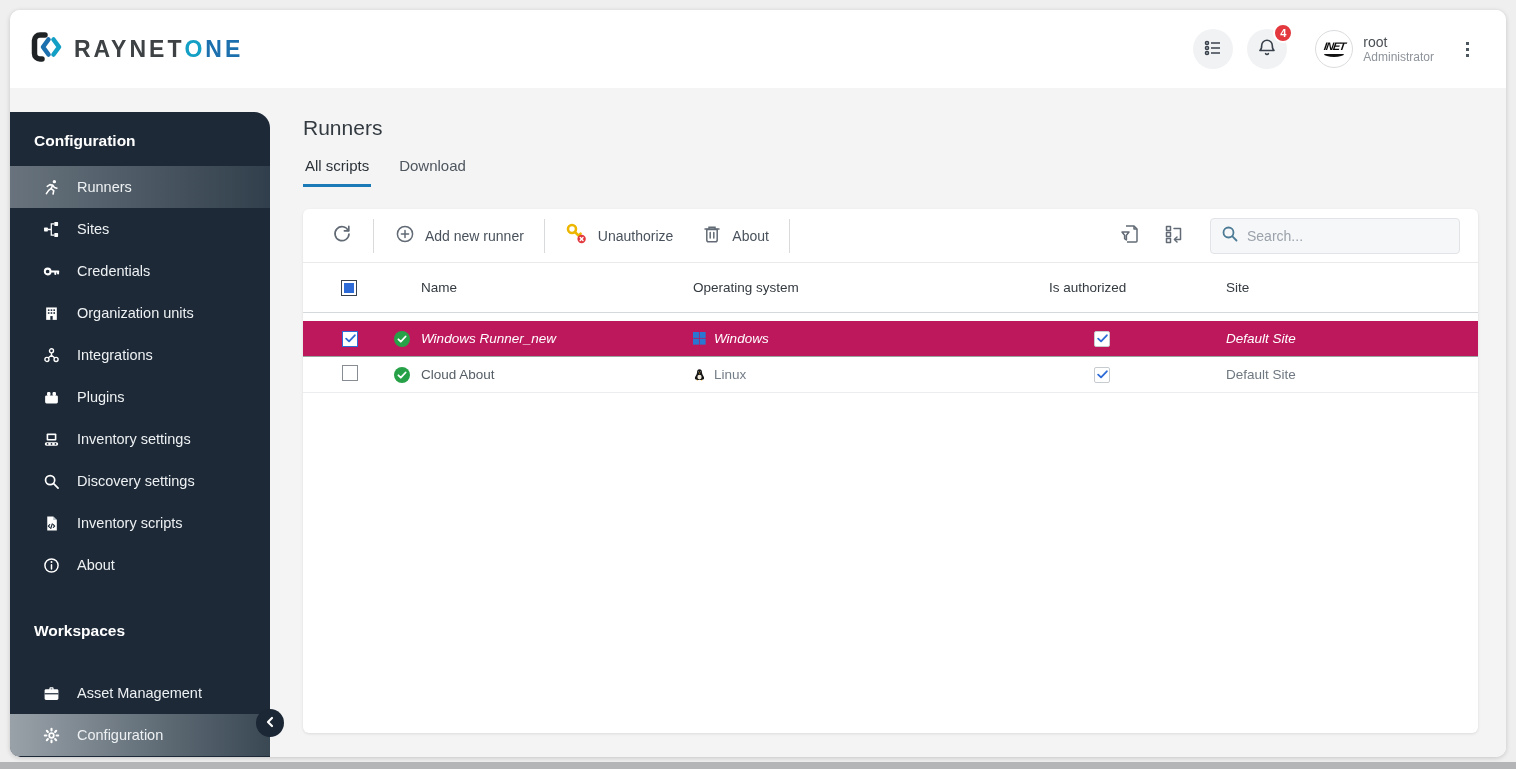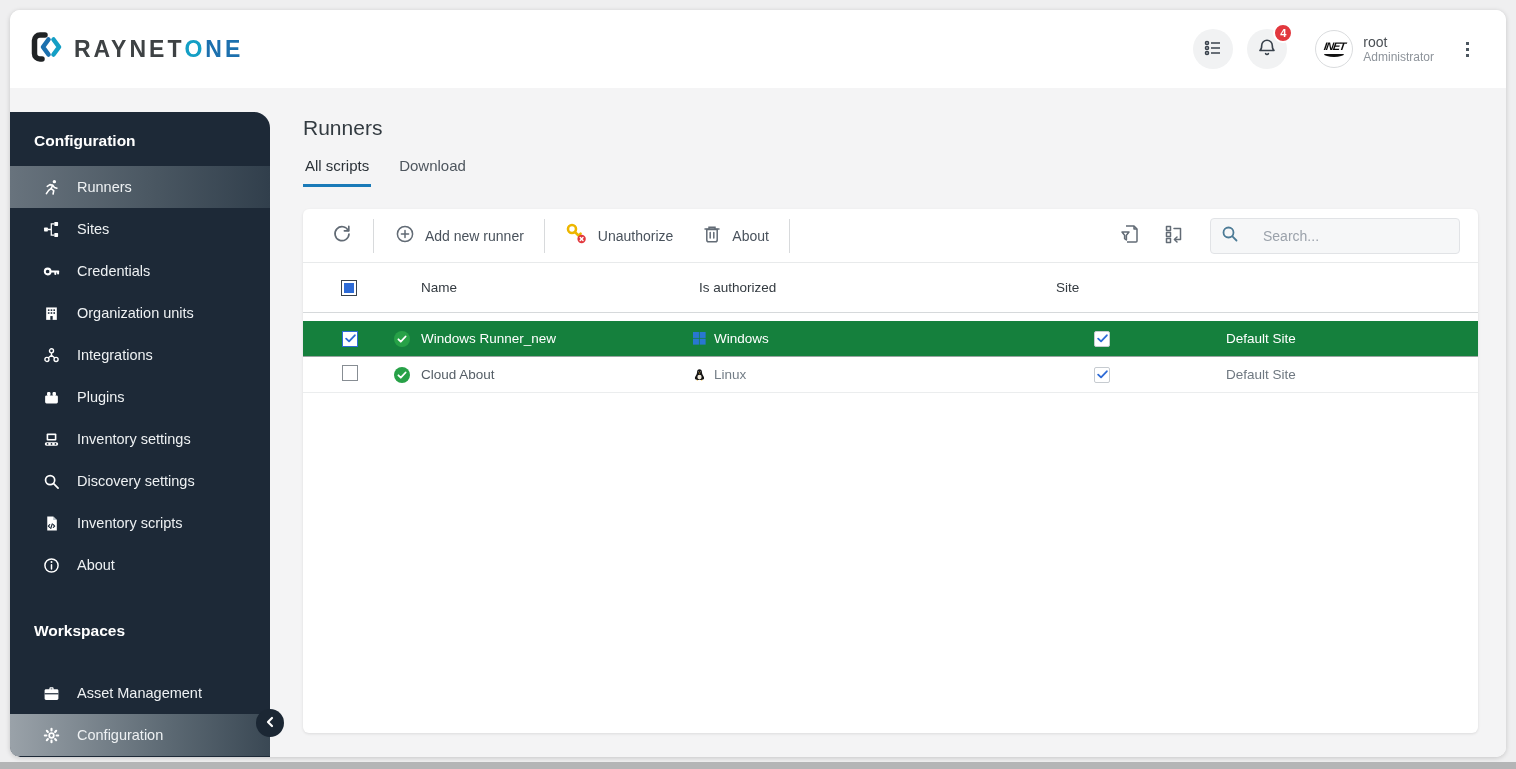--- a/index.html
+++ b/index.html
@@ -67,41 +67,41 @@
   .grid-card { margin-top:22px; flex:1; background:#fff; border-radius:6px;
     box-shadow:0 1px 3px rgba(0,0,0,.10); display:flex; flex-direction:column; min-height:0; }
 
   
   .toolbar { height:54px; flex:0 0 54px; display:flex; align-items:center; padding:0 18px 0 18px;
     border-bottom:1px solid #e8eaeb; }
   .tbtn { display:flex; align-items:center; gap:9px; background:transparent; border:none;
     color:#49525c; font-size:14px; font-family:inherit; cursor:pointer; padding:6px 10px; }
   .tsep { width:1px; height:34px; background:#d8dadc; margin:0 10px; }
   .toolbar-spacer { flex:1; }
-  .search-wrap { display:flex; align-items:center; gap:24px; width:250px; height:36px;
+  .search-wrap { display:flex; align-items:center; gap:8px; width:250px; height:36px;
     background:#f6f7f8; border:1px solid #e1e3e6; border-radius:4px; padding:0 10px; margin-left:14px; }
   .search-wrap input { flex:1; border:none; outline:none; background:transparent; font-size:14px;
     color:#3a424a; font-family:inherit; }
   .search-wrap input::placeholder { color:#9ba2ab; }
 
   
   .thead, .trow { display:grid; grid-template-columns:52px 290px 350px 170px 1fr;
     align-items:center; padding-left:38px; }
   .thead { height:50px; flex:0 0 50px; border-bottom:1px solid #d6d9db; font-size:13.5px; color:#333a40; }
   .thead .h-name { margin-left:28px; }
   .c-os { padding-left:10px; display:flex; align-items:center; gap:8px; }
   .c-auth { padding-left:16px; }
   .c-site { padding-left:23px; }
   .rows { margin-top:8px; }
   .trow { height:36px; border-bottom:1px solid #ebedee; font-size:13.5px; cursor:pointer; }
   .trow .c-name { display:flex; align-items:center; gap:10px; }
   .trow .rname { color:#545d65; }
   .trow .c-os span { color:#747e87; }
   .trow .c-site { color:#6f7881; }
-  .trow.selected { background:#15803d; border-bottom-color:#98a4a0; }
+  .trow.selected { background:#be185d; border-bottom-color:#98a4a0;font-style:italic; }
   .trow.selected .rname, .trow.selected .c-os span, .trow.selected .c-site { color:#fff; }
   .c-auth .cb { margin-left:45px; }
 
   
   .cb { width:16px; height:16px; background:#fff; border:1px solid #878d93; display:inline-flex;
     align-items:center; justify-content:center; cursor:pointer; }
   .cb.checked { border-color:#2e6bd6; }
   .cb.auth { border:1px solid #c6cbd0; border-radius:2px; }
   .cb.ind { border-color:#39424c; }
   .cb.ind i { width:10px; height:10px; background:#2e6bd6; display:block; }
@@ -399,20 +399,21 @@
             </span>
             <input type="text" placeholder="Search..." style="">
           </div>
         </div>
 
         <div class="thead">
           <div class="cell"><span class="cb ind">
                 <i></i>
               </span></div>
           <div class="cell h-name">Name</div>
+          <div class="cell c-os">Operating system</div>
           <div class="cell c-auth">Is authorized</div>
           <div class="cell c-site">Site</div>
         </div>
 
         <div class="rows" id="rows">
             <div class="trow selected">
               <div class="cell" style="padding-left:1px"><span class="cb checked">
                   <svg width="11" height="9" viewBox="0 0 12 10">
                     <path d="M1.2 5.2 4.4 8.2 10.8 1.4" fill="none" stroke="#2e6bd6" stroke-width="2" stroke-linecap="round" stroke-linejoin="round"></path>
                   </svg>

